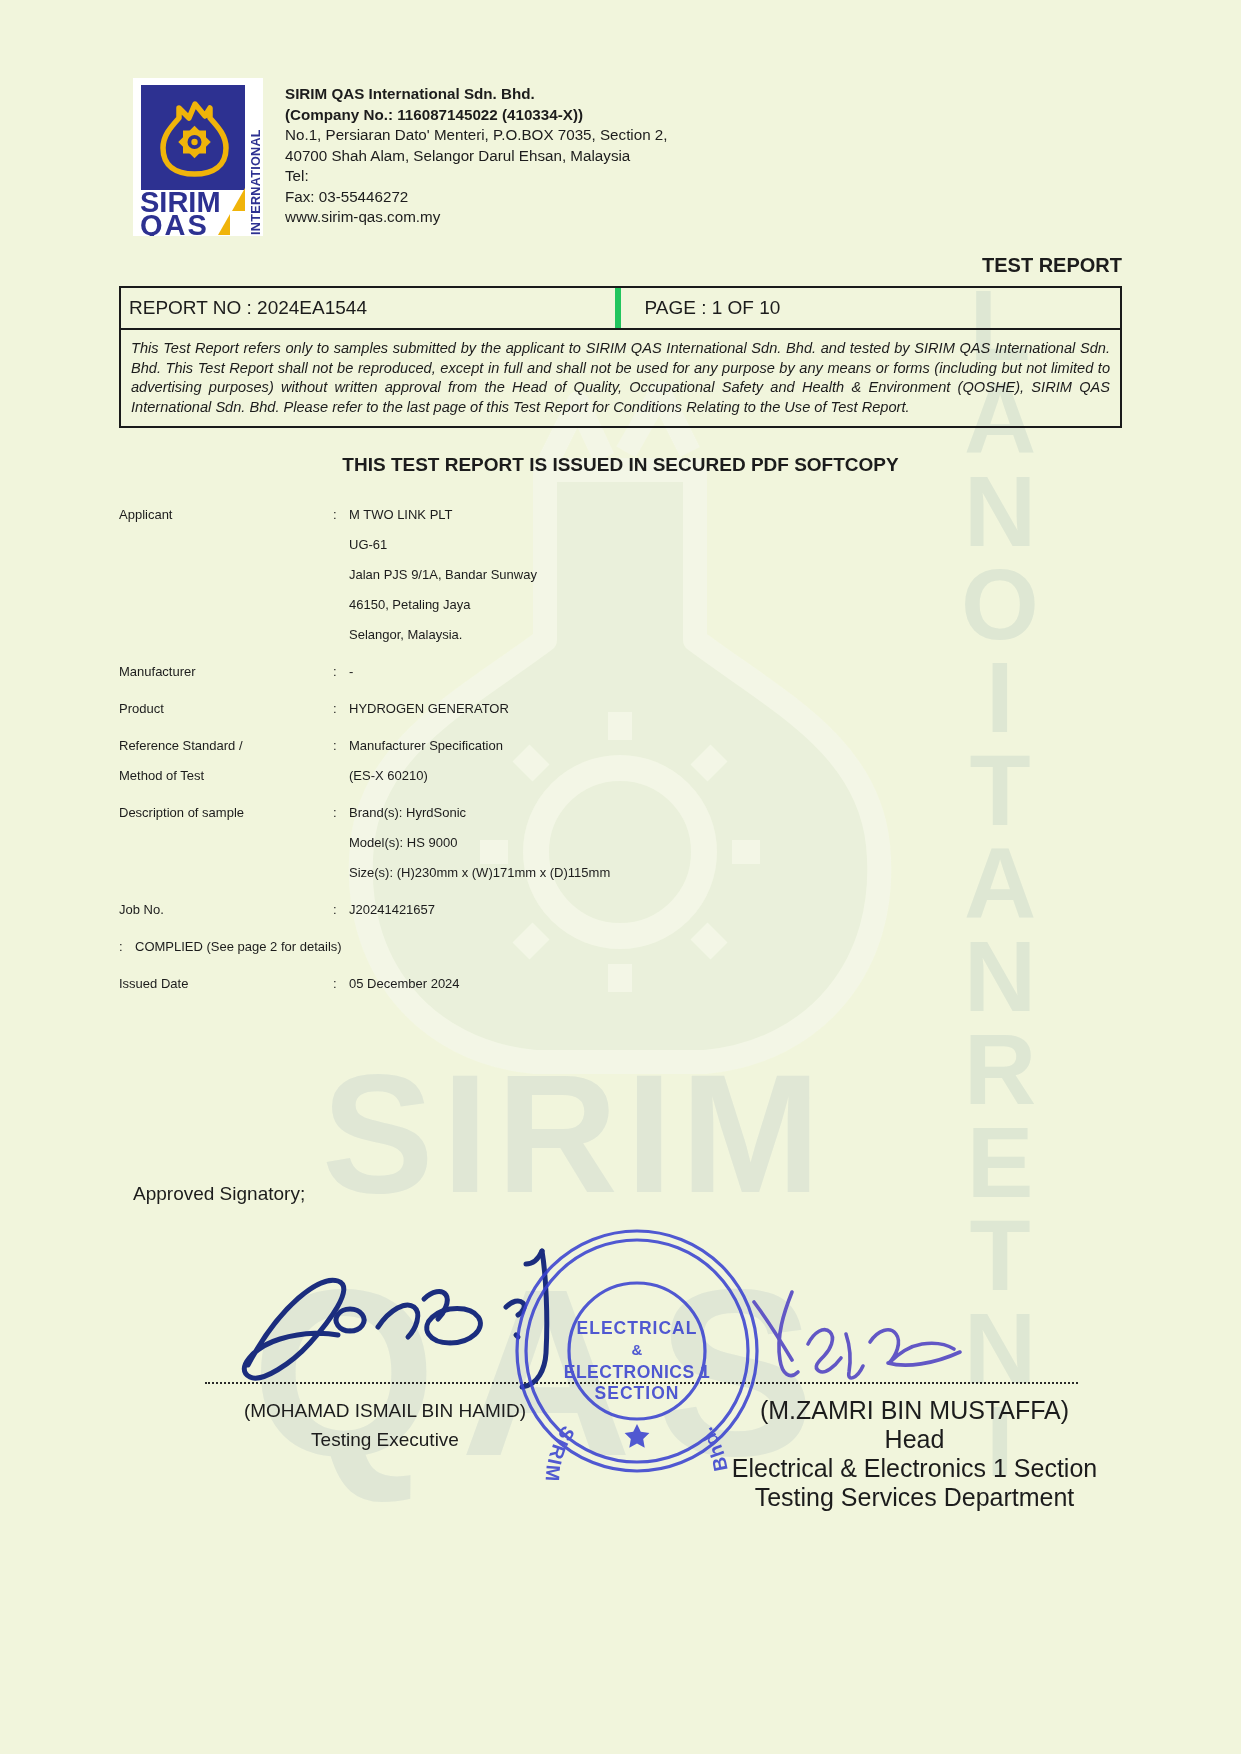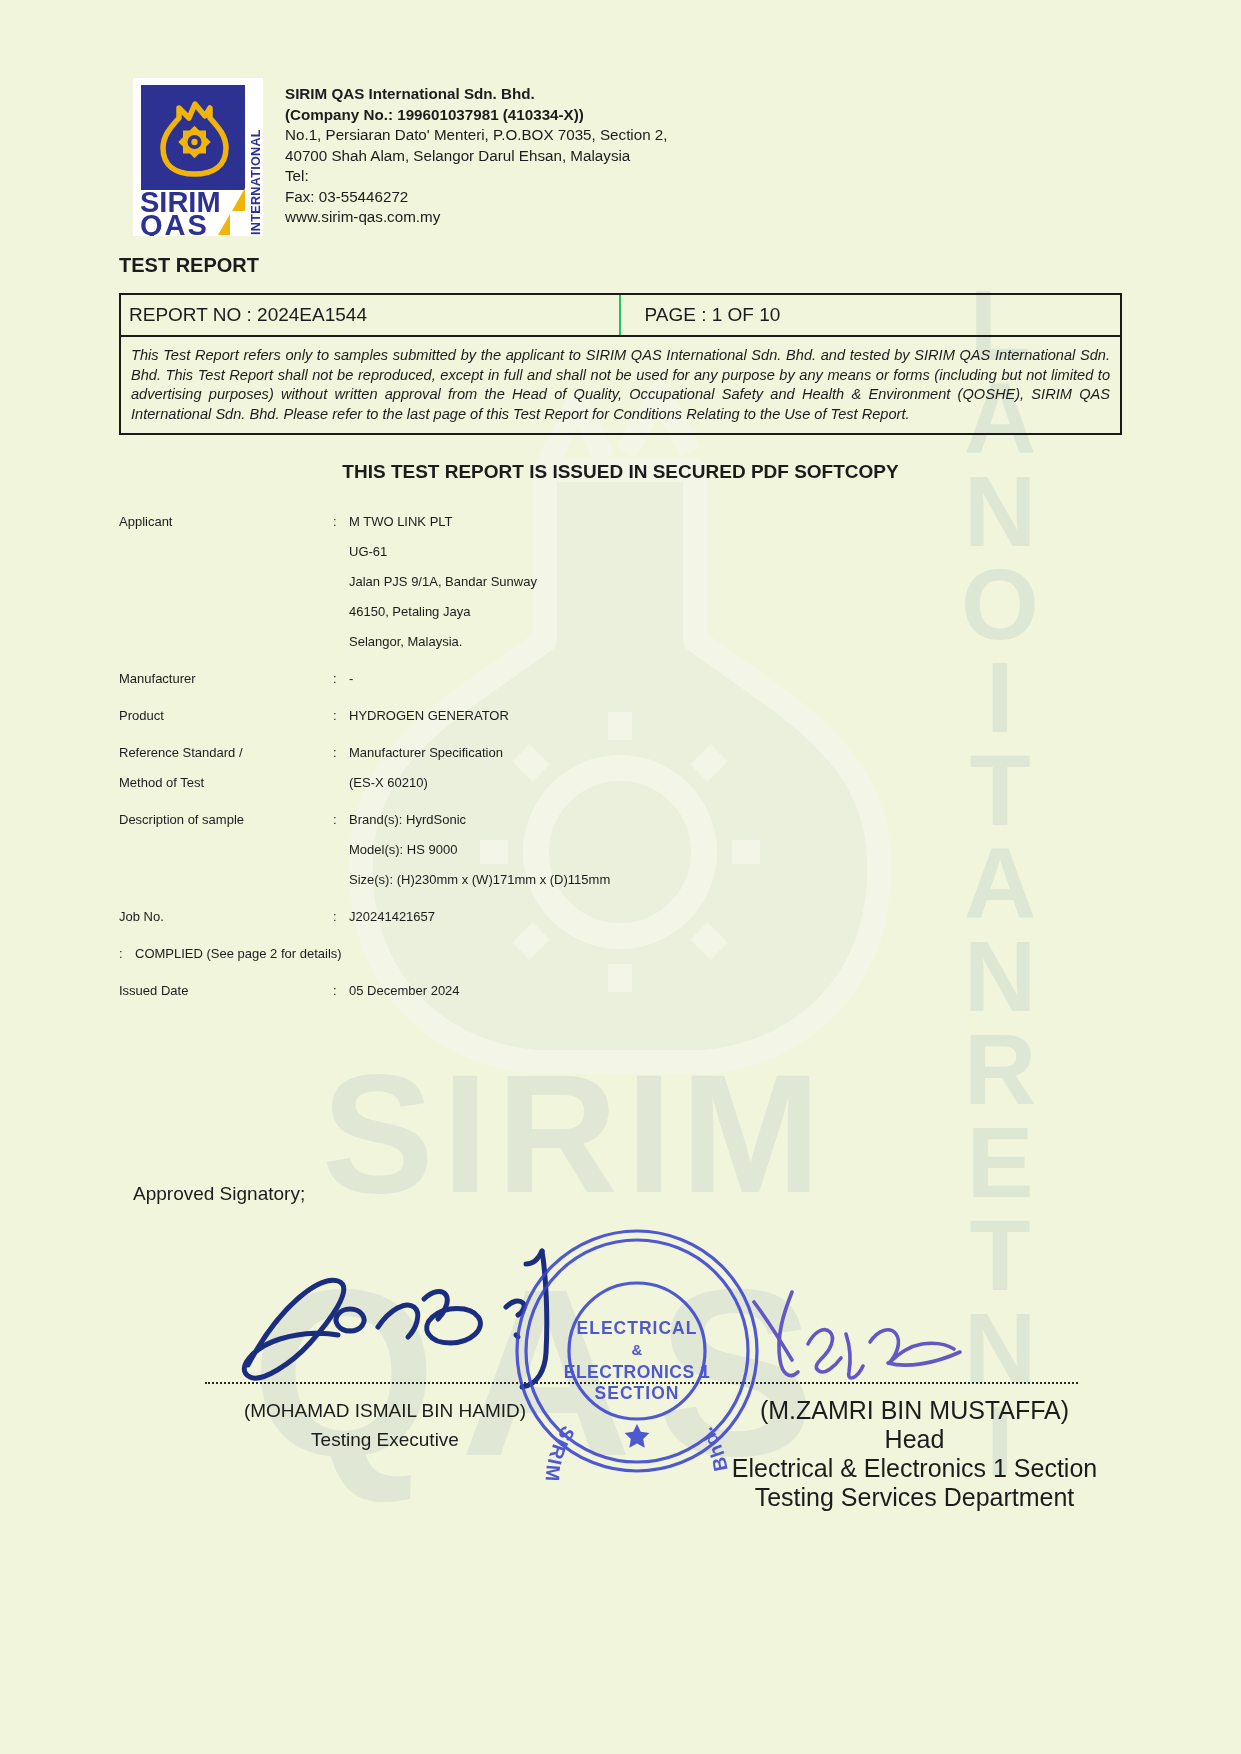--- a/index.html
+++ b/index.html
@@ -10,24 +10,24 @@
   #watermark{position:absolute;left:0;top:0;z-index:0;}
   .wm-letter{font-family:"Liberation Sans",sans-serif;font-weight:bold;font-size:100px;
              fill:#dbe5d2;text-anchor:middle;opacity:.85;}
   
   .logo-card{left:133px;top:78px;width:130px;height:158px;background:#fff;z-index:2;}
   
   .company{left:285px;top:84px;width:600px;font-size:15.2px;line-height:20.5px;z-index:2;}
   .company .bold{font-weight:bold;}
   
   .mainflow{left:119px;top:254px;width:1003px;z-index:2;}
-  .doc-title{text-align:left;font-weight:bold;font-size:20px;margin-bottom:16px;}
+  .doc-title{text-align:right;font-weight:bold;font-size:20px;margin-bottom:9px;}
   .rpt-table{display:flex;border:2px solid #1a1a1a;font-size:19px;}
   .rpt-cell{padding:9px 8px;box-sizing:border-box;}
-  .rpt-cell.first{width:50%;border-right:2px solid #22c55e;}
+  .rpt-cell.first{width:50%;border-right:6px solid #22c55e;}
   .rpt-cell.second{width:50%;padding-left:24px;}
   .disclaimer{border:2px solid #1a1a1a;border-top:none;padding:9px 10px;font-size:14.6px;
               line-height:19.5px;text-align:justify;font-style:italic;}
   .secured{text-align:center;font-weight:bold;font-size:19px;margin-top:26px;}
   .fields{margin-top:24px;}
   .frow{display:flex;align-items:flex-start;font-size:13px;line-height:30px;margin-bottom:7px;}
   .flbl{width:214px;white-space:pre-line;flex:none;}
   .fcolon{width:16px;flex:none;}
   .fval{flex:1;white-space:pre-line;}
   
@@ -100,21 +100,21 @@
       <text x="7" y="134" font-size="29" letter-spacing="0">SIRIM</text>
       <text x="7" y="157" font-size="29" letter-spacing="2">QAS</text>
       <text font-size="12.6" letter-spacing="0.3" transform="translate(127,157) rotate(-90)">INTERNATIONAL</text>
     </g>
     <polygon points="112,110 112,133 99,133" fill="#f0b40a"></polygon>
     <polygon points="97,136 97,157 85,157" fill="#f0b40a"></polygon>
   </svg>
 
   <div class="abs company">
     <div class="bold">SIRIM QAS International Sdn. Bhd.</div>
-    <div class="bold">(Company No.: 199601037981 (410334-X))</div>
+    <div class="bold">(Company No.: 116087145022 (410334-X))</div>
     <div>No.1, Persiaran Dato' Menteri, P.O.BOX 7035, Section 2,</div>
     <div>40700 Shah Alam, Selangor Darul Ehsan, Malaysia</div>
     <div>Tel:</div>
     <div>Fax: 03-55446272</div>
     <div>www.sirim-qas.com.my</div>
   </div>
 
   <div class="abs mainflow">
     <div class="doc-title">TEST REPORT</div>
 

